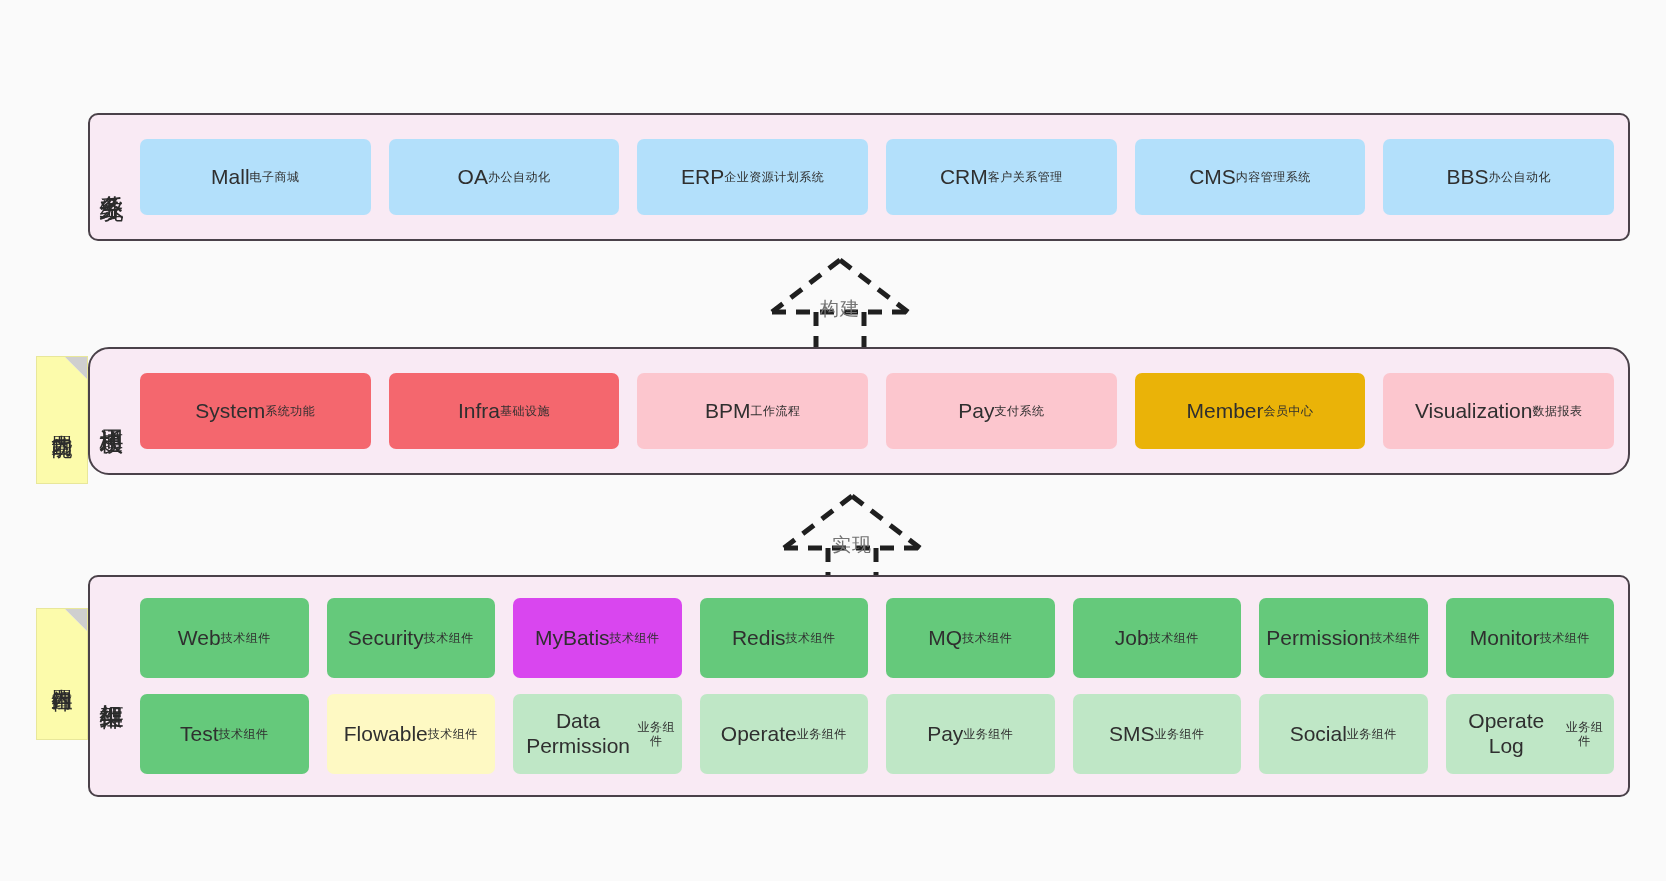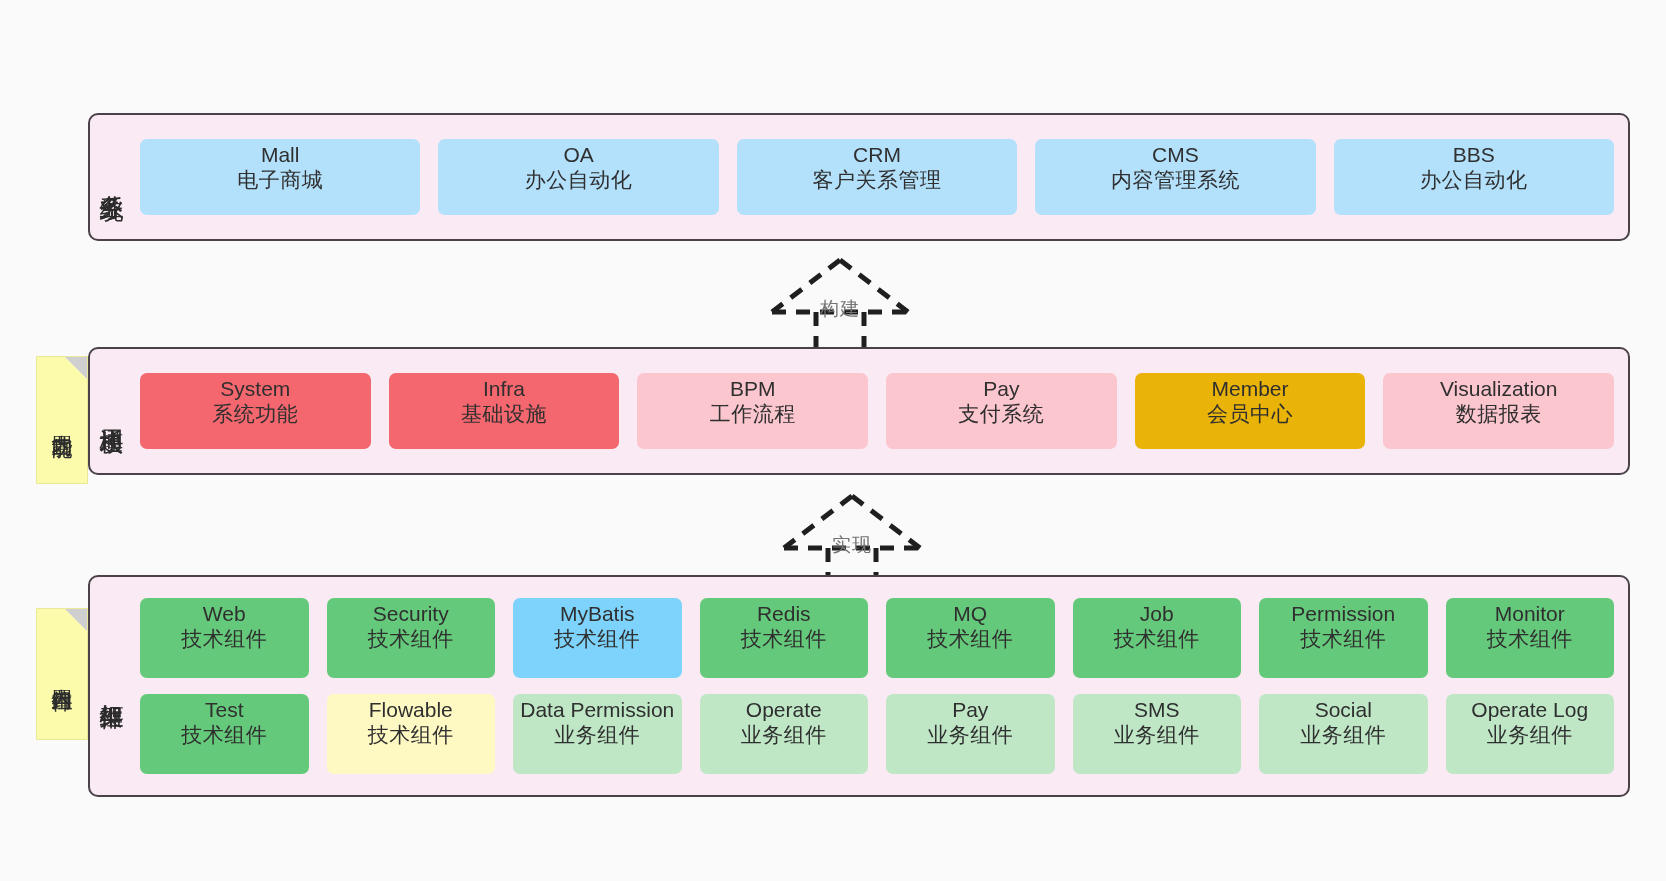--- a/index.html
+++ b/index.html
@@ -51,40 +51,41 @@
   }
   .row {
     display: flex;
     gap: 18px;
     align-items: stretch;
   }
   .cell {
     flex: 1 1 0;
     border-radius: 7px;
     display: flex;
-    flex-direction: column;
+    flex-direction: row;
     align-items: center;
+    justify-content: center;
     text-align: center;
     color: #2f2f2f;
     line-height: 1.18;
     padding: 4px 6px;
     box-sizing: border-box;
   }
   .cell .en {
     font-size: 21px;
     white-space: normal;
   }
   .cell .cn {
-    font-size: 21px;
+    font-size: 12px;
     letter-spacing: 0.5px;
   }
 
   
   #layer-business { left: 88px; top: 113px; width: 1542px; height: 128px; }
-  #layer-modules  { left: 88px; top: 347px; width: 1542px; height: 128px; }
+  #layer-modules  { left: 88px; top: 347px; width: 1542px; height: 128px; border-radius: 21px; }
   #layer-framework{ left: 88px; top: 575px; width: 1542px; height: 222px; }
 
   #layer-business .cell  { height: 76px; background: #b3e0fb; }
   #layer-modules .cell   { height: 76px; }
   #layer-framework .cell { height: 80px; }
 
   
   .note {
     position: absolute;
     box-sizing: border-box;
@@ -149,20 +150,24 @@
     <div class="layer-title">业务系统</div>
     <div class="layer-body">
       <div class="row">
         <div class="cell">
           <span class="en">Mall</span>
           <span class="cn">电子商城</span>
         </div>
         <div class="cell">
           <span class="en">OA</span>
           <span class="cn">办公自动化</span>
+        </div>
+        <div class="cell">
+          <span class="en">ERP</span>
+          <span class="cn">企业资源计划系统</span>
         </div>
         <div class="cell">
           <span class="en">CRM</span>
           <span class="cn">客户关系管理</span>
         </div>
         <div class="cell">
           <span class="en">CMS</span>
           <span class="cn">内容管理系统</span>
         </div>
         <div class="cell">
@@ -234,21 +239,21 @@
     <div class="layer-body">
       <div class="row">
         <div class="cell" style="background:#65c97b">
           <span class="en">Web</span>
           <span class="cn">技术组件</span>
         </div>
         <div class="cell" style="background:#65c97b">
           <span class="en">Security</span>
           <span class="cn">技术组件</span>
         </div>
-        <div class="cell" style="background:#7dd3fc">
+        <div class="cell" style="background:#d946ef">
           <span class="en">MyBatis</span>
           <span class="cn">技术组件</span>
         </div>
         <div class="cell" style="background:#65c97b">
           <span class="en">Redis</span>
           <span class="cn">技术组件</span>
         </div>
         <div class="cell" style="background:#65c97b">
           <span class="en">MQ</span>
           <span class="cn">技术组件</span>

